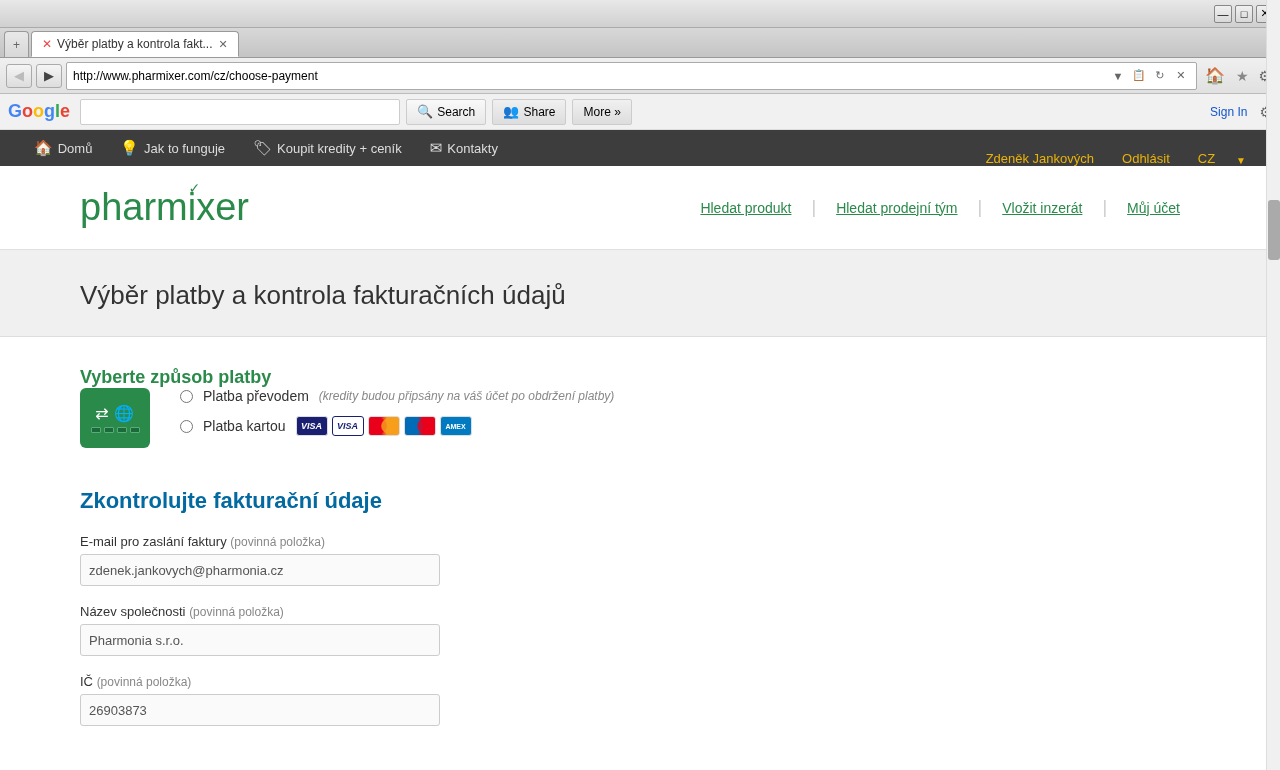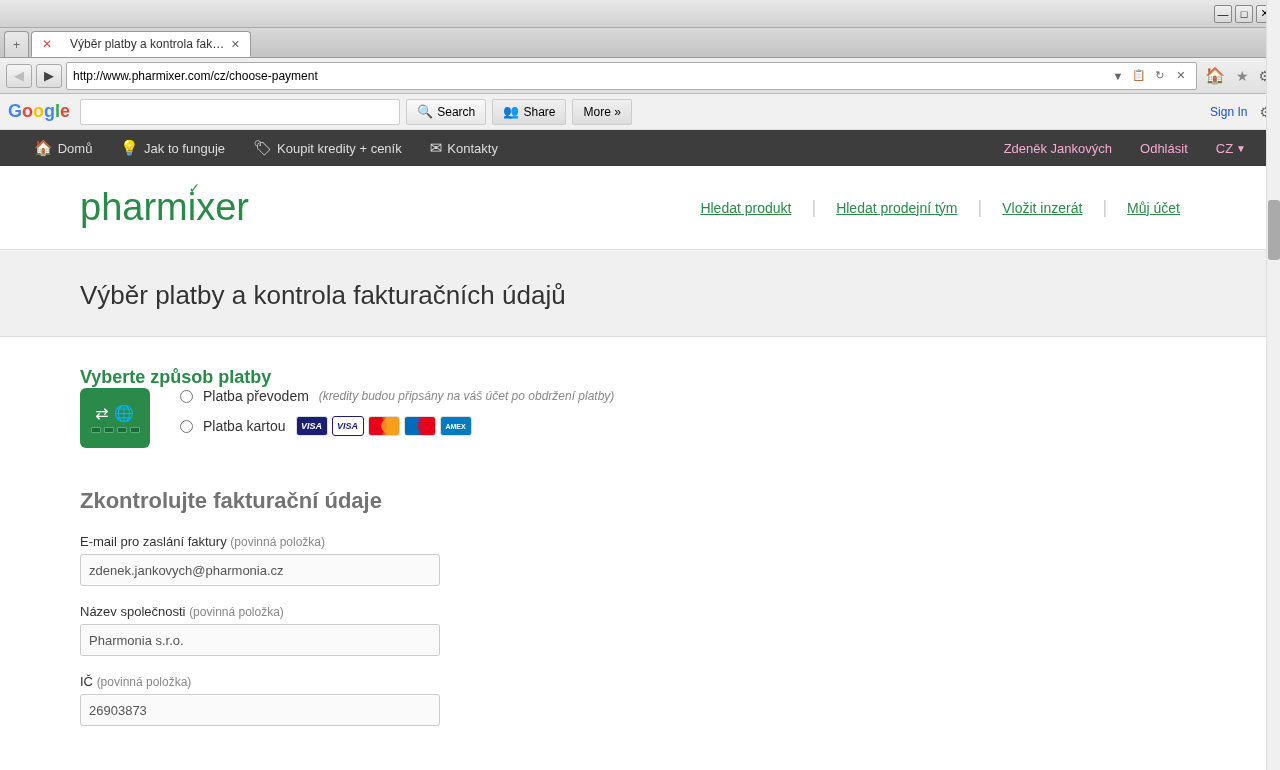--- a/index.html
+++ b/index.html
@@ -181,22 +181,22 @@
       height: 36px;
       display: flex; align-items: center;
       cursor: pointer;
       gap: 5px;
     }
     .site-nav-icon { font-size: 15px; }
     .site-nav-right {
       margin-left: auto;
       display: flex; align-items: center; gap: 0;
     }
-    .site-nav-right .site-nav-item { color: #f9a8d4; }
-    .lang-dropdown { display: flex; align-items: center; gap: 3px; }
+    .site-nav-right .site-nav-item { color: #eab308; align-items: flex-end; }
+    .lang-dropdown { display: flex; align-items: center; gap: 21px; }
 
     
     .pharmixer-header {
       background: #fff;
       padding: 20px 80px;
       border-bottom: 1px solid #e0e0e0;
       display: flex;
       align-items: center;
       gap: 0;
     }
@@ -301,21 +301,21 @@
       border: 1px solid #ddd;
     }
     .card-visa { background: #1a1f71; color: #fff; font-style: italic; }
     .card-visa2 { background: #fff; color: #1a1f71; border: 1px solid #1a1f71; font-style: italic; }
     .card-mc { background: linear-gradient(to right, #eb001b 40%, #f79e1b 60%); color: transparent; }
     .card-maestro { background: linear-gradient(to right, #006bb7 40%, #eb001b 60%); color: transparent; }
     .card-amex { background: #007bc1; color: #fff; font-size: 8px; }
 
     
     .invoice-section { margin-top: 10px; }
-    .invoice-title { font-size: 22px; color: #737373; margin-bottom: 20px; }
+    .invoice-title { font-size: 22px; color: #0369a1; margin-bottom: 20px; }
     .form-group { margin-bottom: 18px; }
     .form-label { font-size: 13px; color: #333; margin-bottom: 5px; display: block; }
     .form-label-req { font-size: 12px; color: #888; }
     .form-input {
       width: 360px;
       height: 32px;
       border: 1px solid #ccc;
       border-radius: 3px;
       padding: 0 8px;
       font-size: 13px;
@@ -349,21 +349,21 @@
   <div class="window-btn">□</div>
   <div class="window-btn">✕</div>
 </div>
 
 <div class="tab-bar">
   <div class="tab" style="background: linear-gradient(to bottom, #e8e8e8, #d8d8d8); padding: 0 8px; font-size: 12px; color: #666; max-width: 40px;">
     <span>+</span>
   </div>
   <div class="tab active">
     <span class="tab-icon">✕</span>
-    <span style="font-size: 12px; color: #333; white-space: nowrap; overflow: hidden; text-overflow: ellipsis; max-width: 180px; margin-left: 13px;">Výběr platby a kontrola fakt...</span>
+    <span style="font-size: 12px; color: #333; white-space: nowrap; overflow: hidden; text-overflow: ellipsis; max-width: 180px;">Výběr platby a kontrola fakt...</span>
     <span class="tab-x">✕</span>
   </div>
 </div>
 
 <div class="address-bar">
   <div class="nav-btn disabled">◀</div>
   <div class="nav-btn">▶</div>
   <div class="url-bar">
     <span class="url-text">http://www.pharmixer.com/cz/choose-payment</span>
     <div class="url-icons">

